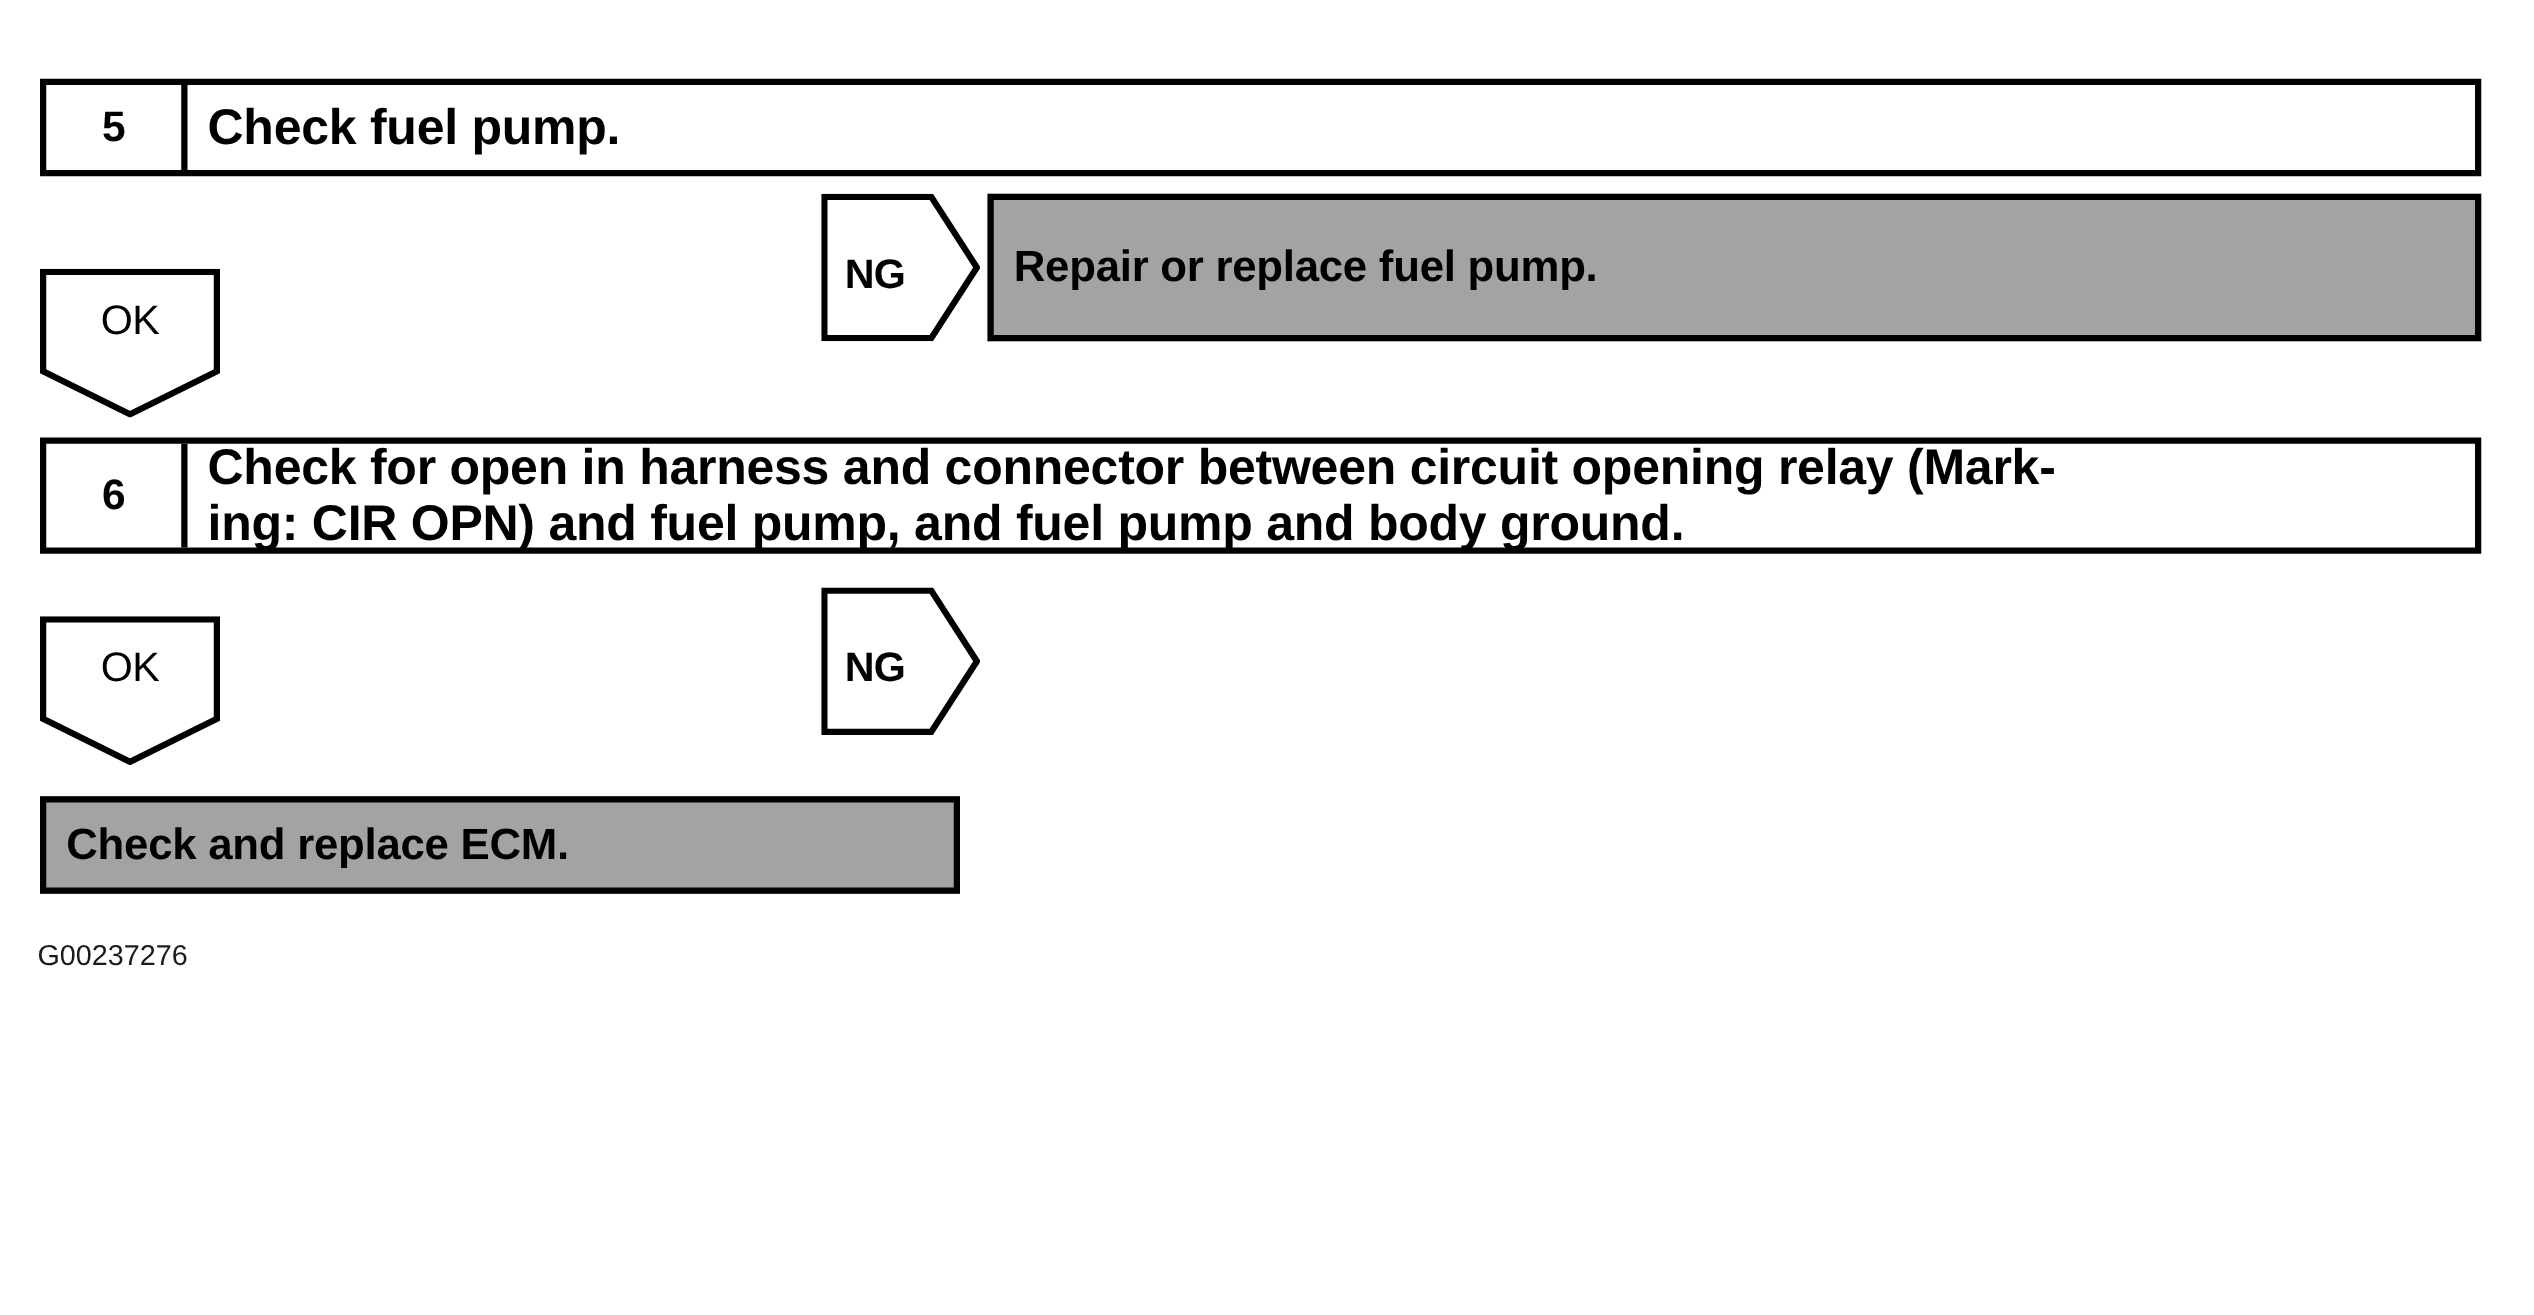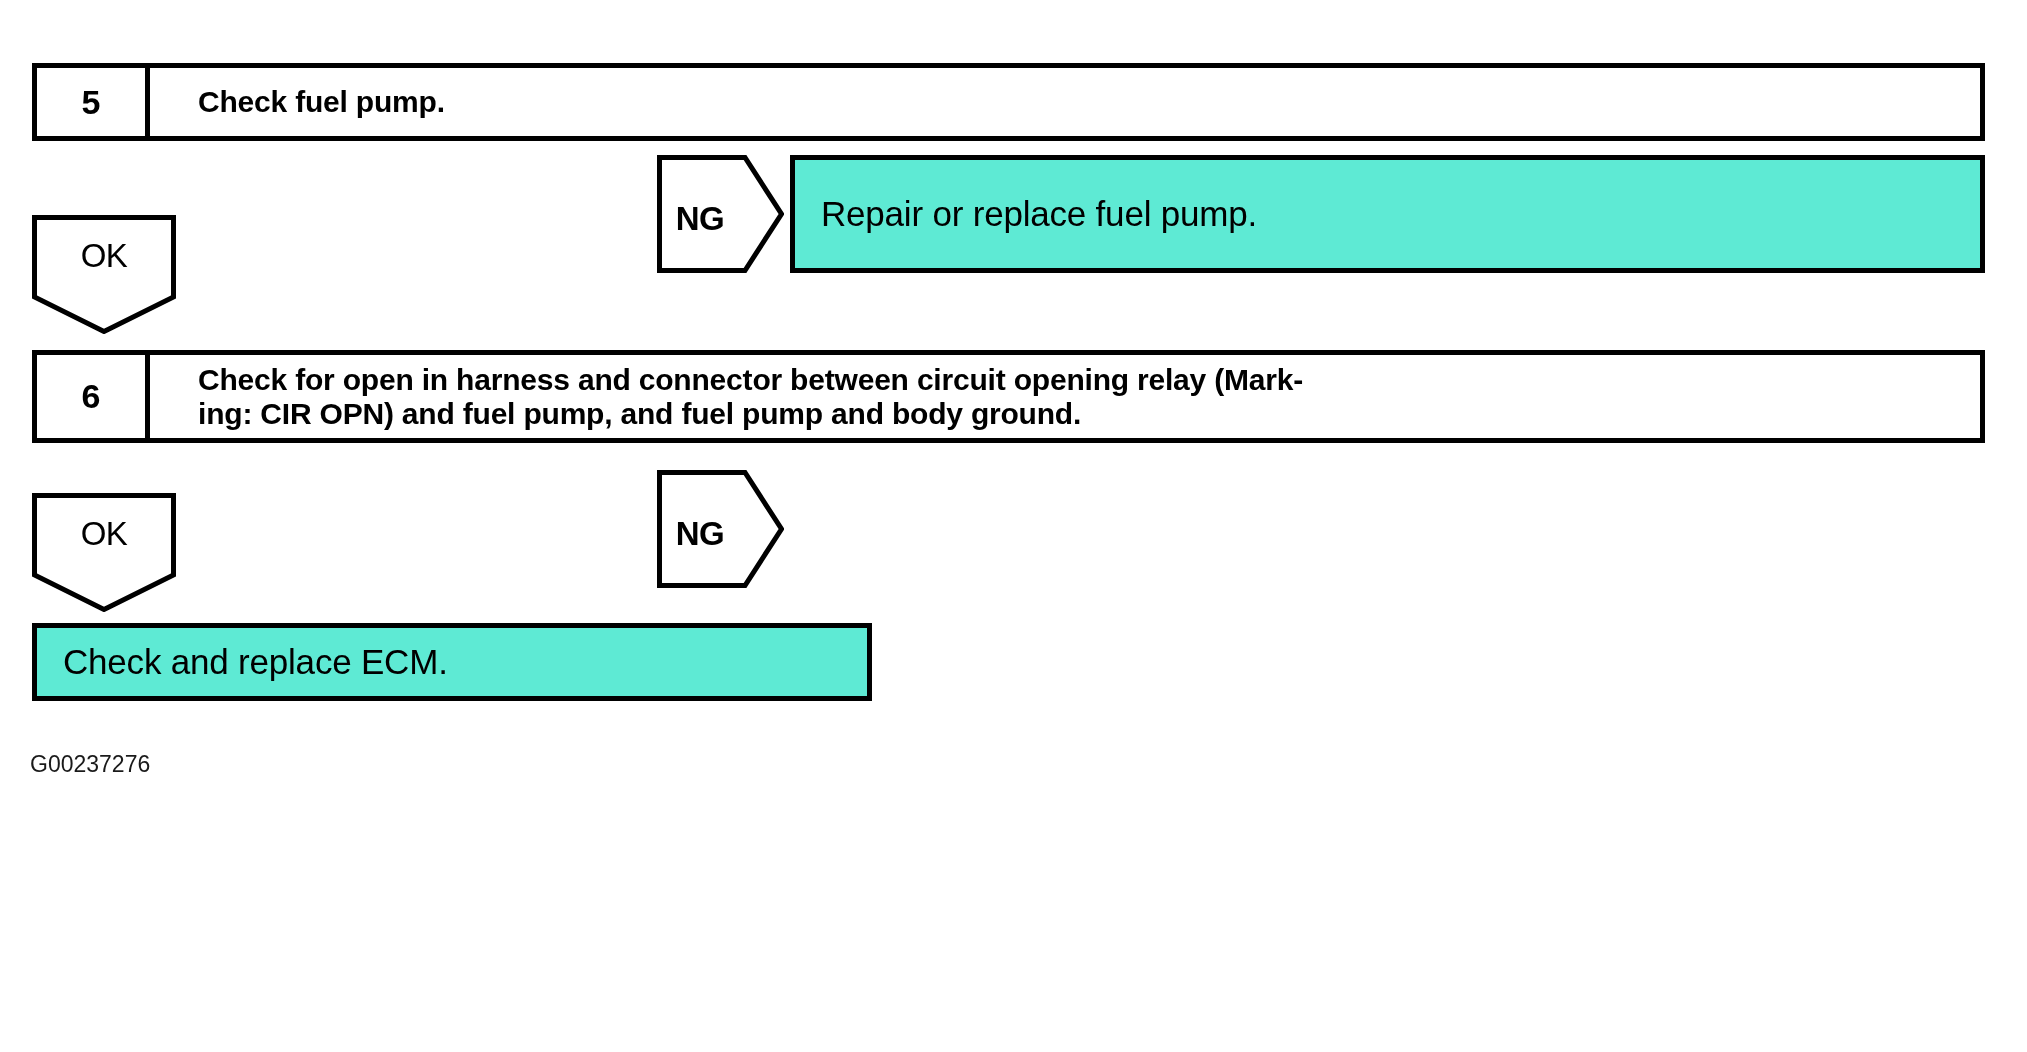--- a/index.html
+++ b/index.html
@@ -41,37 +41,36 @@
     font-weight: bold;
     font-size: 34px;
     letter-spacing: 0px;
   }
   .step-text {
     flex: 1 1 auto;
     display: flex;
     align-items: center;
     padding: 0 0 0 16px;
     font-weight: bold;
-    font-size: 30px;
+    font-size: 40px;
     line-height: 1.12;
     letter-spacing: -0.2px;
     white-space: pre-line;
-    margin-left: 32px;
   }
 
   
   .plain-box {
     position: absolute;
     box-sizing: border-box;
     border: 5px solid #000;
-    background: #5eead4;
+    background: #a3a3a3;
     display: flex;
     align-items: center;
-    padding-left: 26px;
-    font-weight: normal;
+    padding-left: 16px;
+    font-weight: bold;
     font-size: 35px;
     letter-spacing: -0.2px;
   }
 
   
   .ng-tag {
     position: absolute;
     width: 127px;
     height: 118px;
   }
@@ -160,17 +159,17 @@
   </div>
 
 
   <div class="ok-tag" style="left:32px; top:493px;">
     <svg viewBox="0 0 144 119" preserveAspectRatio="none" aria-hidden="true">
       <polygon points="2.5,2.5 141.5,2.5 141.5,82 72,116.5 2.5,82" fill="#ffffff" stroke="#000000" stroke-width="5" stroke-linejoin="miter"></polygon>
     </svg>
     <span class="tag-label">OK</span>
   </div>
 
-  <div class="plain-box" style="left:32px; top:623px; width:840px; height:78px;">Check and replace ECM.</div>
+  <div class="plain-box" style="left:32px; top:637px; width:736px; height:78px;">Check and replace ECM.</div>
 
   <div class="fig-code" style="left:30px; top:735px;">G00237276</div>
 
 </div>
 
 </body></html>

